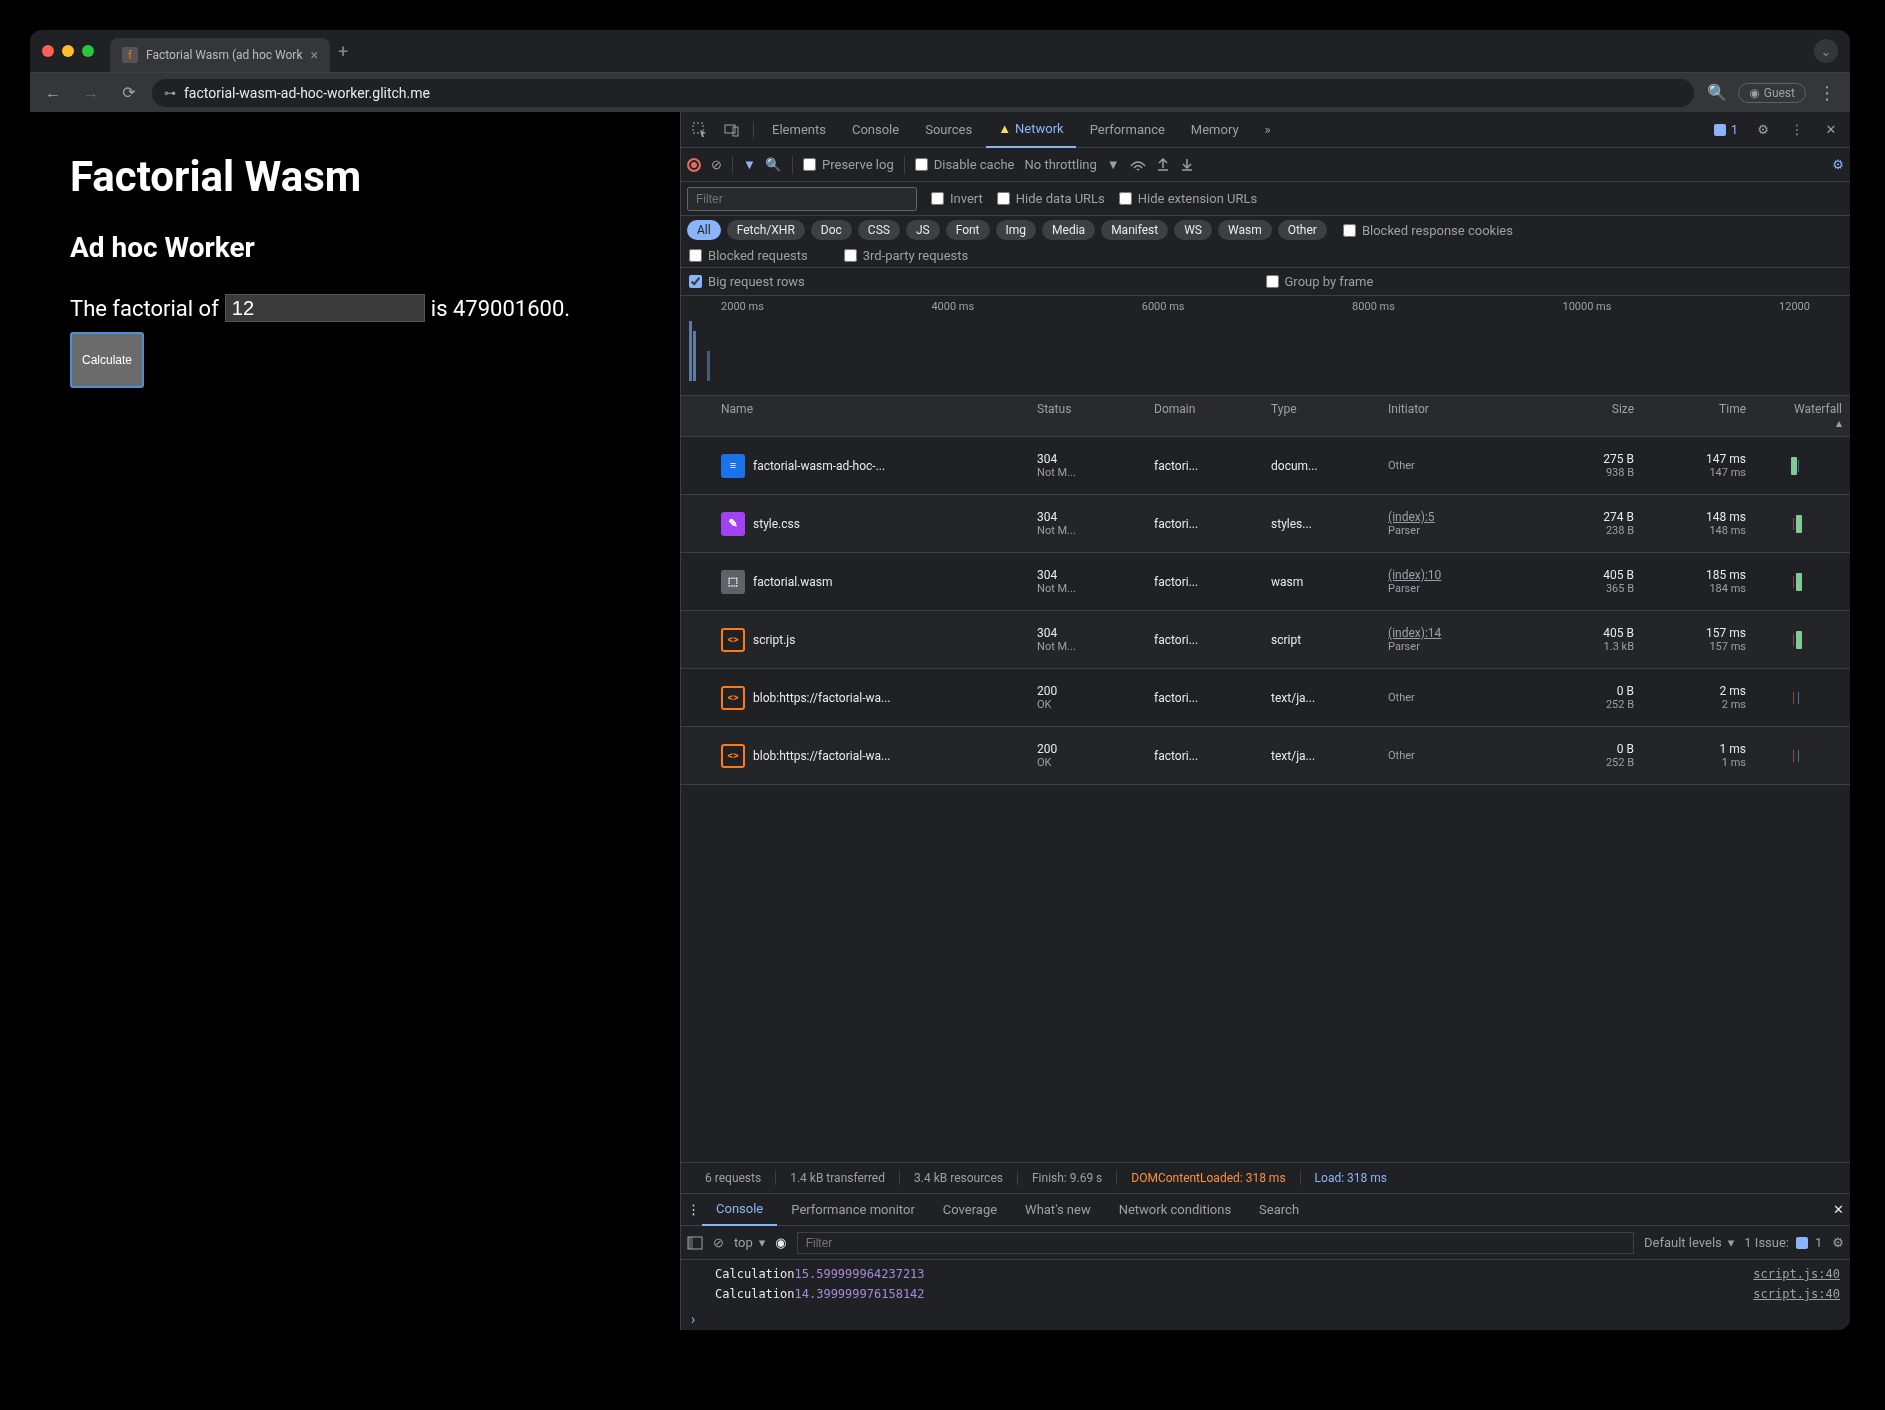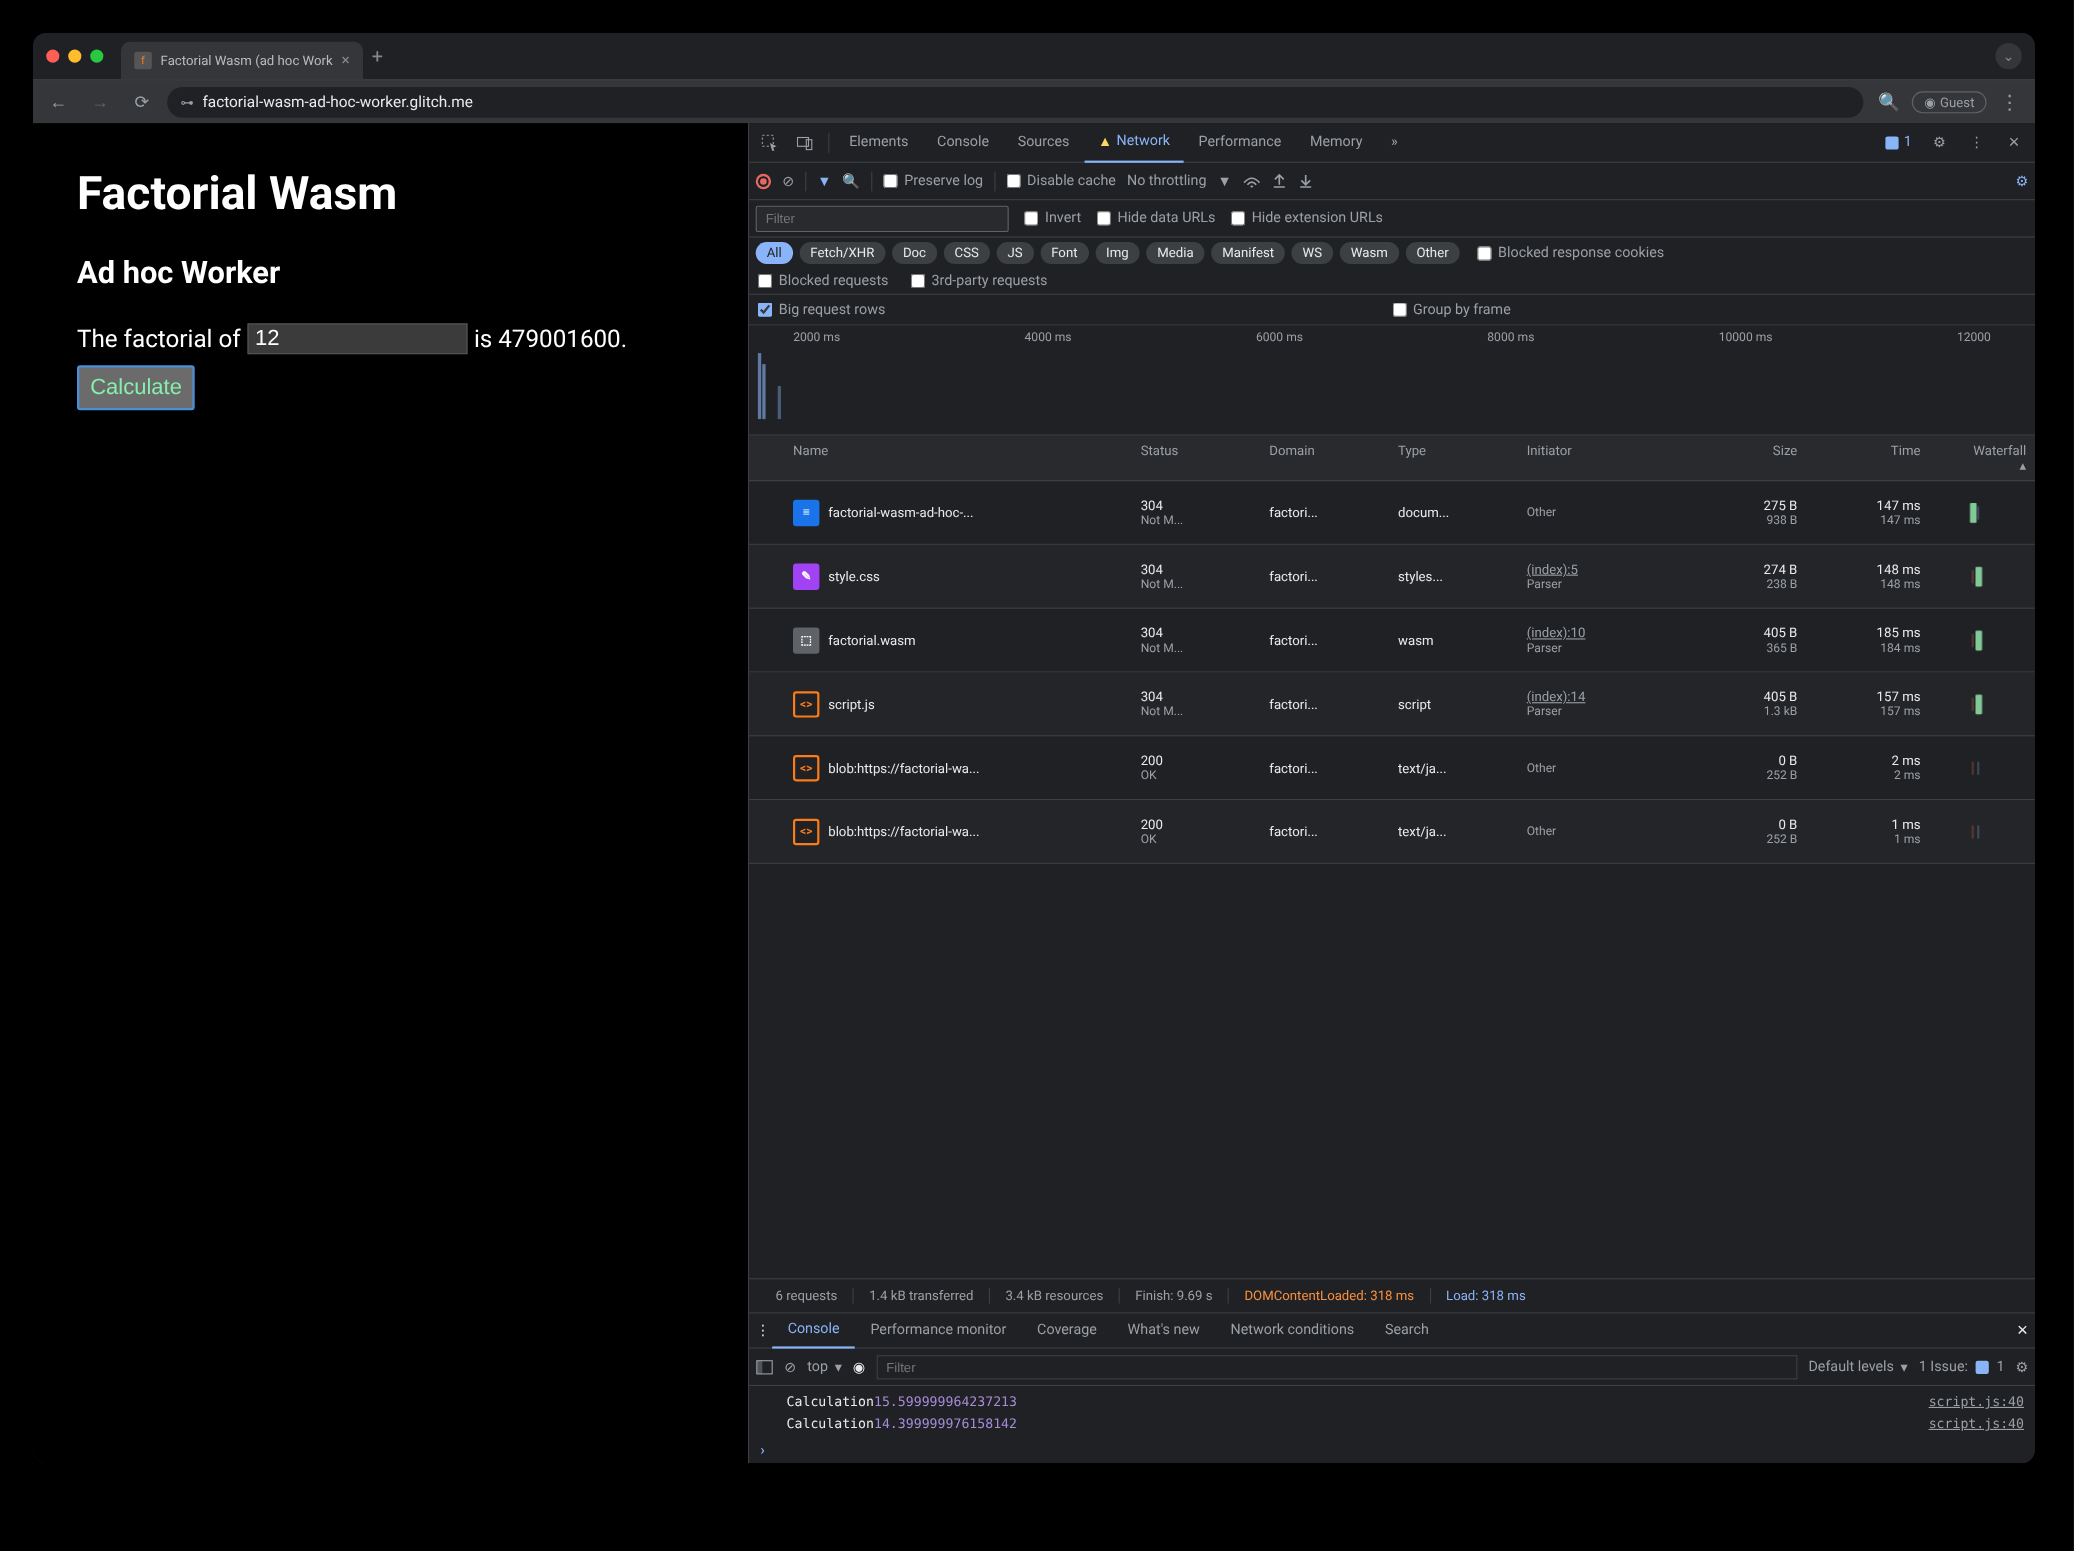--- a/index.html
+++ b/index.html
@@ -60,21 +60,21 @@
 .url-right-icons { display:flex; gap:6px; align-items:center; }
 .guest-pill { border:1px solid #5f6368; border-radius:14px; padding:2px 10px; font-size:12px; color:#9aa0a6; display:flex; align-items:center; gap:4px;}
 .kebab { color:#9aa0a6; font-size:18px; padding:0 6px;}
 
 .main-area { display: flex; height: calc(100% - 82px); }
 .page-side { width: 720px; background: #000; padding: 40px; }
 .page-side h1 { font-size: 42px; font-weight: 700; color: #fff; margin-bottom: 30px; }
 .page-side h2 { font-size: 28px; font-weight: 700; color: #fff; margin-bottom: 30px; }
 .factorial-row { font-size: 22px; color: #fff; display:flex; align-items:center; flex-wrap:wrap; gap:6px;}
 .num-input { background: #3b3b3b; border: 1px solid #555; color: #fff; font-size: 20px; width: 200px; height: 28px; padding: 0 6px; }
-.calc-btn { background: #6b6b6b; border: 2px solid #4a90d9; color: #86efac; font-size: 20px; padding: 7px 10px; margin-top: 10px; border-radius:3px;}
+.calc-btn { background: #6b6b6b; border: 2px solid #4a90d9; color: #ffffff; font-size: 12px; padding: 19px 10px; margin-top: 10px; border-radius:3px;}
 
 .devtools { flex: 1; background: #202124; border-left: 1px solid #3c4043; display:flex; flex-direction:column;}
 .dt-top-tabs { display: flex; align-items: center; height: 36px; border-bottom: 1px solid #3c4043; padding: 0 4px; gap: 2px;}
 .dt-top-tabs .icon-btn { width: 30px; height: 30px; display:flex; align-items:center; justify-content:center; color:#9aa0a6;}
 .dt-tab { padding: 0 12px; height: 36px; display:flex; align-items:center; color: #9aa0a6; cursor:pointer; gap:4px;}
 .dt-tab.active { color: #8ab4f8; border-bottom: 2px solid #8ab4f8; }
 .dt-tab .warn { color: #fdd663; }
 .dt-right-icons { margin-left: auto; display:flex; align-items:center; gap:4px;}
 .issue-badge { display:flex; align-items:center; gap:4px; color:#8ab4f8; padding: 0 6px;}
 .dt-toolbar { display:flex; align-items:center; height:34px; border-bottom:1px solid #3c4043; padding: 0 6px; gap:10px;}
@@ -86,21 +86,21 @@
 .chk input { accent-color:#8ab4f8;}
 .throttle { color:#9aa0a6; display:flex; align-items:flex-start; gap:6px;}
 .caret { color:#9aa0a6;}
 .settings-icon { color:#8ab4f8;}
 .toolbar-right { margin-left:auto; display:flex; gap:12px; align-items:center;}
 .filter-row { display:flex; align-items:center; height:34px; border-bottom:1px solid #3c4043; padding:0 6px; gap:14px; flex-wrap:wrap;}
 .filter-input { background:#292a2d; border:1px solid #5f6368; height:24px; width:230px; color:#9aa0a6; padding:0 8px; font-size:12px; border-radius:2px;}
 .type-pills { display:flex; gap:6px; align-items:center; padding:4px 6px; flex-wrap:wrap;}
 .pill { background:#3c4043; color:#e8eaed; padding:3px 10px; border-radius:10px; font-size:12px;}
 .pill.active { background:#8ab4f8; color:#202124; }
-.check-row { display:flex; gap:20px; padding:4px 8px; }
+.check-row { display:flex; gap:36px; padding:4px 8px; }
 .overview-row { display:flex; padding:6px 8px; border-bottom:1px solid #3c4043;}
 .overview-col { flex:1; display:flex; align-items:center; gap:8px; color:#e8eaed;}
 .timeline { height:100px; border-bottom:1px solid #3c4043; position:relative; background:#202124;}
 .timeline-ticks { display:flex; justify-content: space-between; padding: 4px 40px 0 40px; font-size:11px; color:#9aa0a6;}
 .timeline-bars { position:absolute; left:8px; top:25px; bottom:4px; display:flex; align-items:stretch; gap:1px;}
 .timeline-bar { width:3px; background:#8ab4f8; opacity:0.6;}
 
 .net-table { flex:1; overflow:auto;}
 .net-header { display:flex; background:#292a2d; border-bottom:1px solid #3c4043; font-size:12px; color:#9aa0a6; position:sticky; top:0;}
 .net-header > div, .net-row > div { padding:6px 8px;margin-left:32px; }

